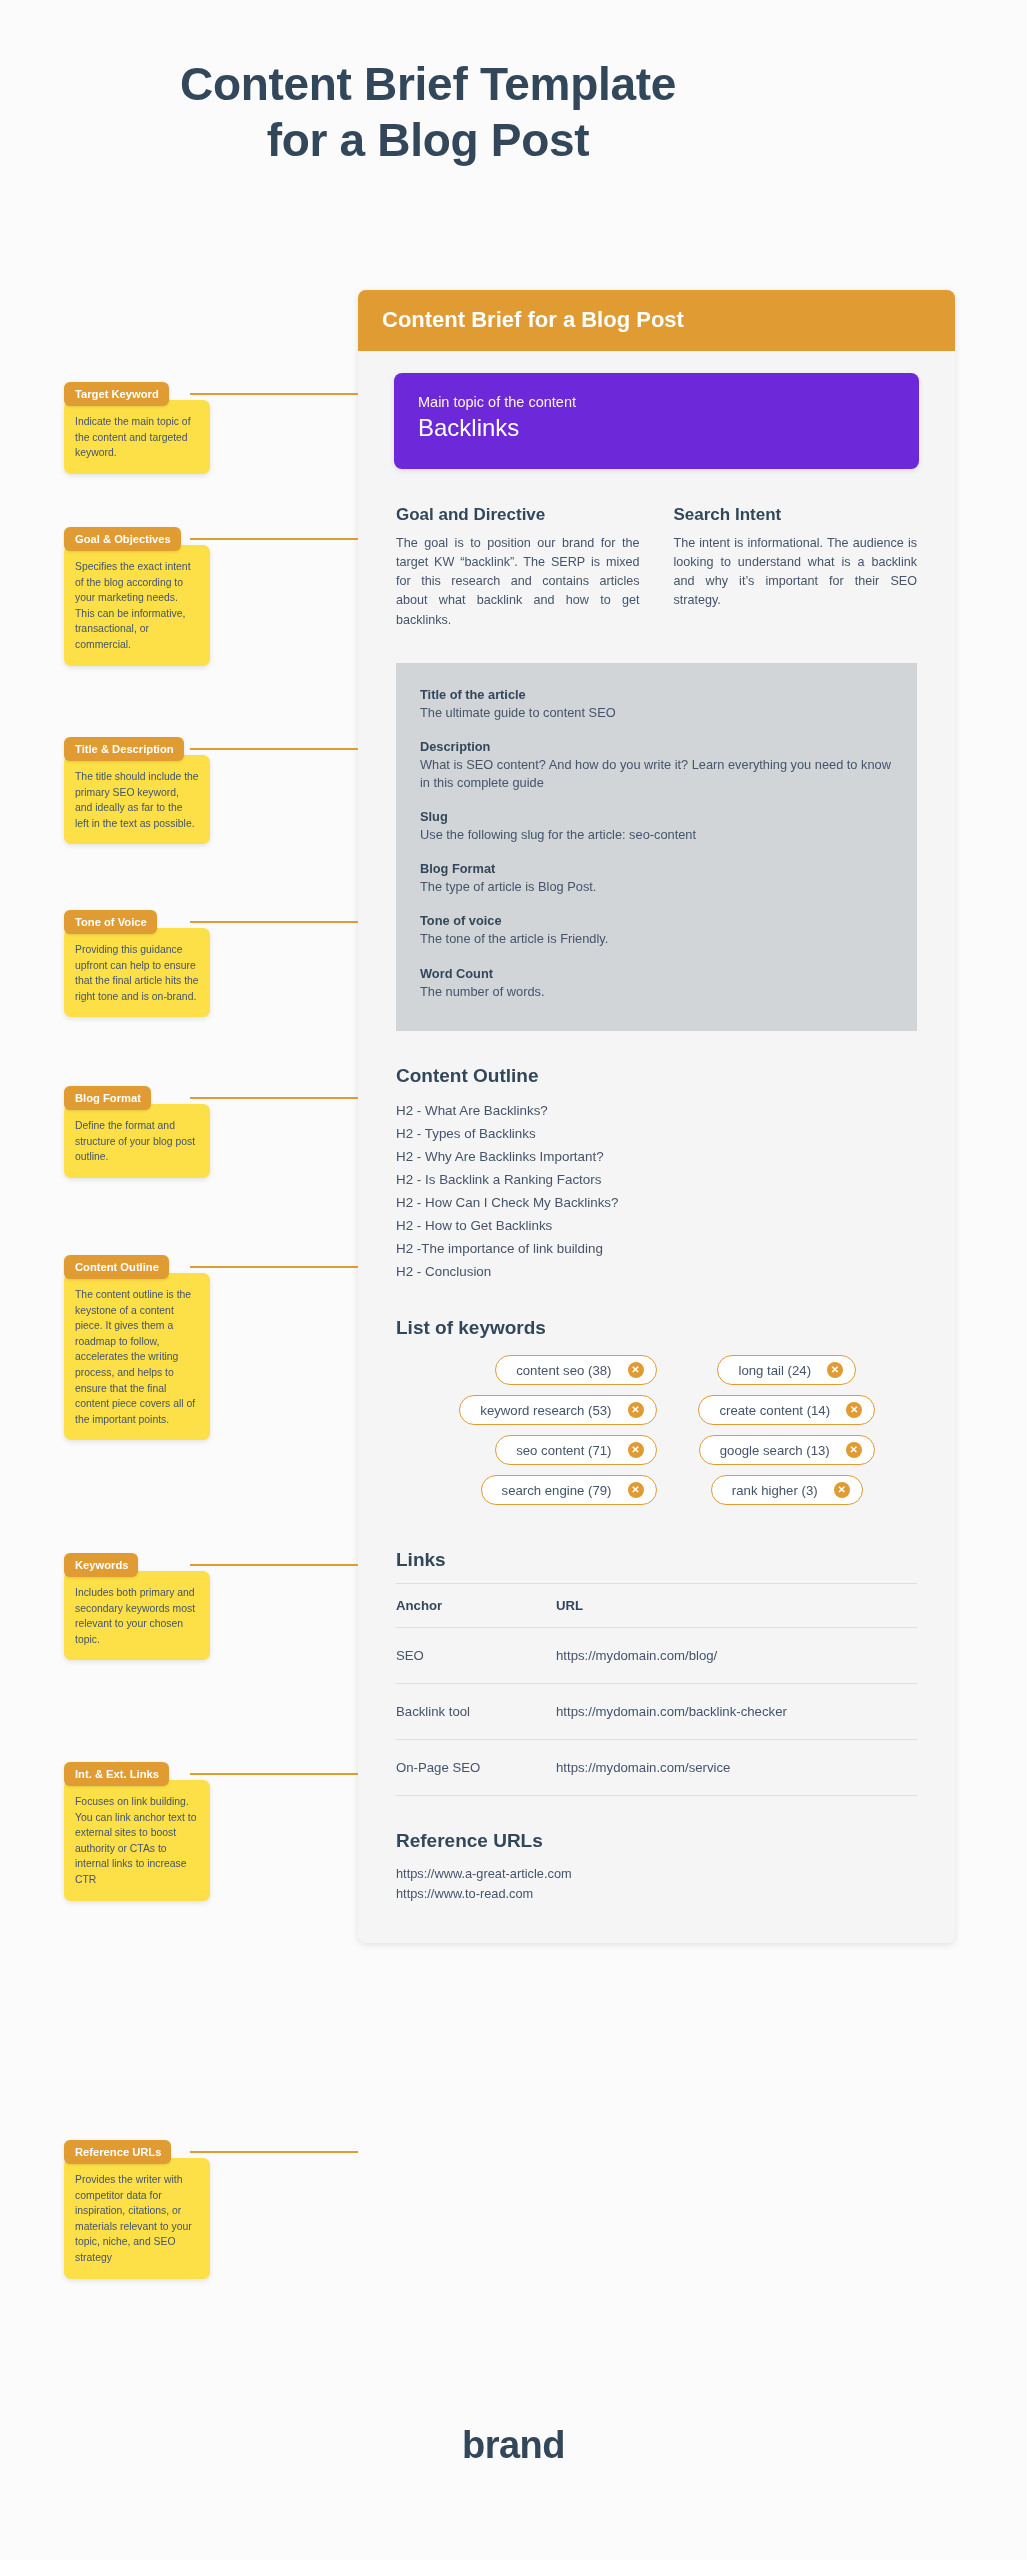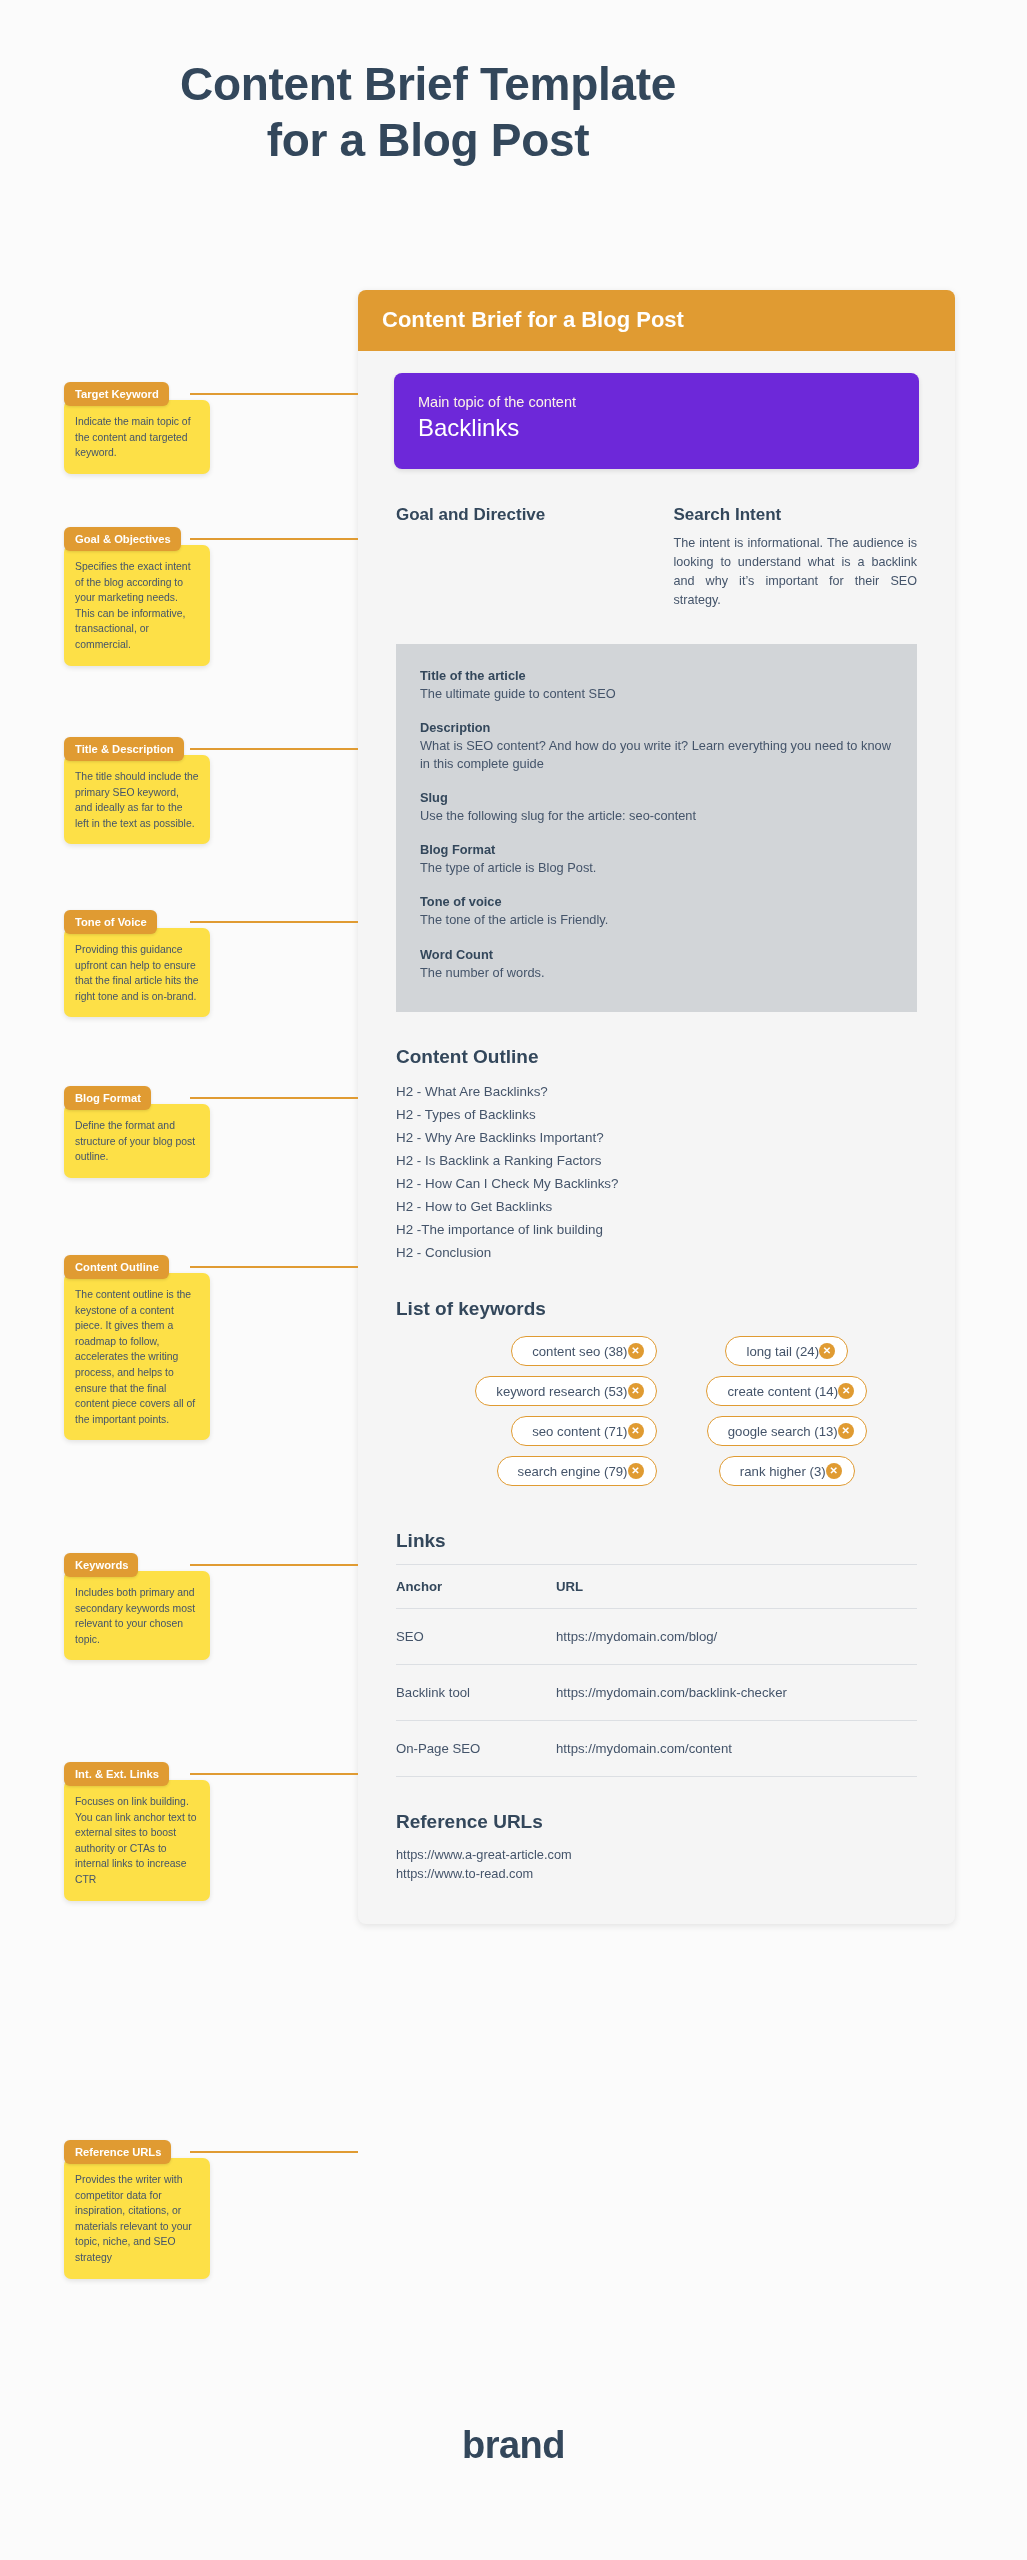--- a/index.html
+++ b/index.html
@@ -137,21 +137,21 @@
   .chip-cell {
     width: 50%;
     display: flex;
     margin-bottom: 10px;
   }
   .chip-cell.align-right { justify-content: flex-end; }
   .chip-cell.align-center { justify-content: center; }
   .chip {
     display: inline-flex;
     align-items: center;
-    gap: 0;
+    gap: 16px;
     border: 1.4px solid #e09b32;
     border-radius: 20px;
     background: #ffffff;
     padding: 6px 12px 6px 20px;
     font-size: 13.2px;
     color: #44546a;
     white-space: nowrap;
   }
   .chip-x {
     width: 16px;
@@ -285,20 +285,21 @@
     <div class="card-body">
 
       <div class="topic-banner">
         <div class="topic-label">Main topic of the content</div>
         <div class="topic-value">Backlinks</div>
       </div>
 
       <div class="two-col">
         <div class="col">
           <div class="col-head">Goal and Directive</div>
+          <div class="col-text">The goal is to position our brand for the target KW “backlink”. The SERP is mixed for this research and contains articles about what backlink and how to get backlinks.</div>
         </div>
         <div class="col">
           <div class="col-head">Search Intent</div>
           <div class="col-text">The intent is informational. The audience is looking to understand what is a backlink and why it’s important for their SEO strategy.</div>
         </div>
       </div>
 
       <div class="detail-panel" id="detail-panel">
           <div class="detail-block">
             <div class="detail-label">Title of the article</div>
@@ -407,21 +408,21 @@
               <tr>
                 <td class="col-anchor">SEO</td>
                 <td>https://mydomain.com/blog/</td>
               </tr>
               <tr>
                 <td class="col-anchor">Backlink tool</td>
                 <td>https://mydomain.com/backlink-checker</td>
               </tr>
               <tr>
                 <td class="col-anchor">On-Page SEO</td>
-                <td>https://mydomain.com/content</td>
+                <td>https://mydomain.com/service</td>
               </tr>
             </tbody>
         </table>
       </div>
 
       <div class="section">
         <div class="section-head">Reference URLs</div>
         <div id="ref-list">
             <div class="ref-url">https://www.a-great-article.com</div>
             <div class="ref-url">https://www.to-read.com</div>

